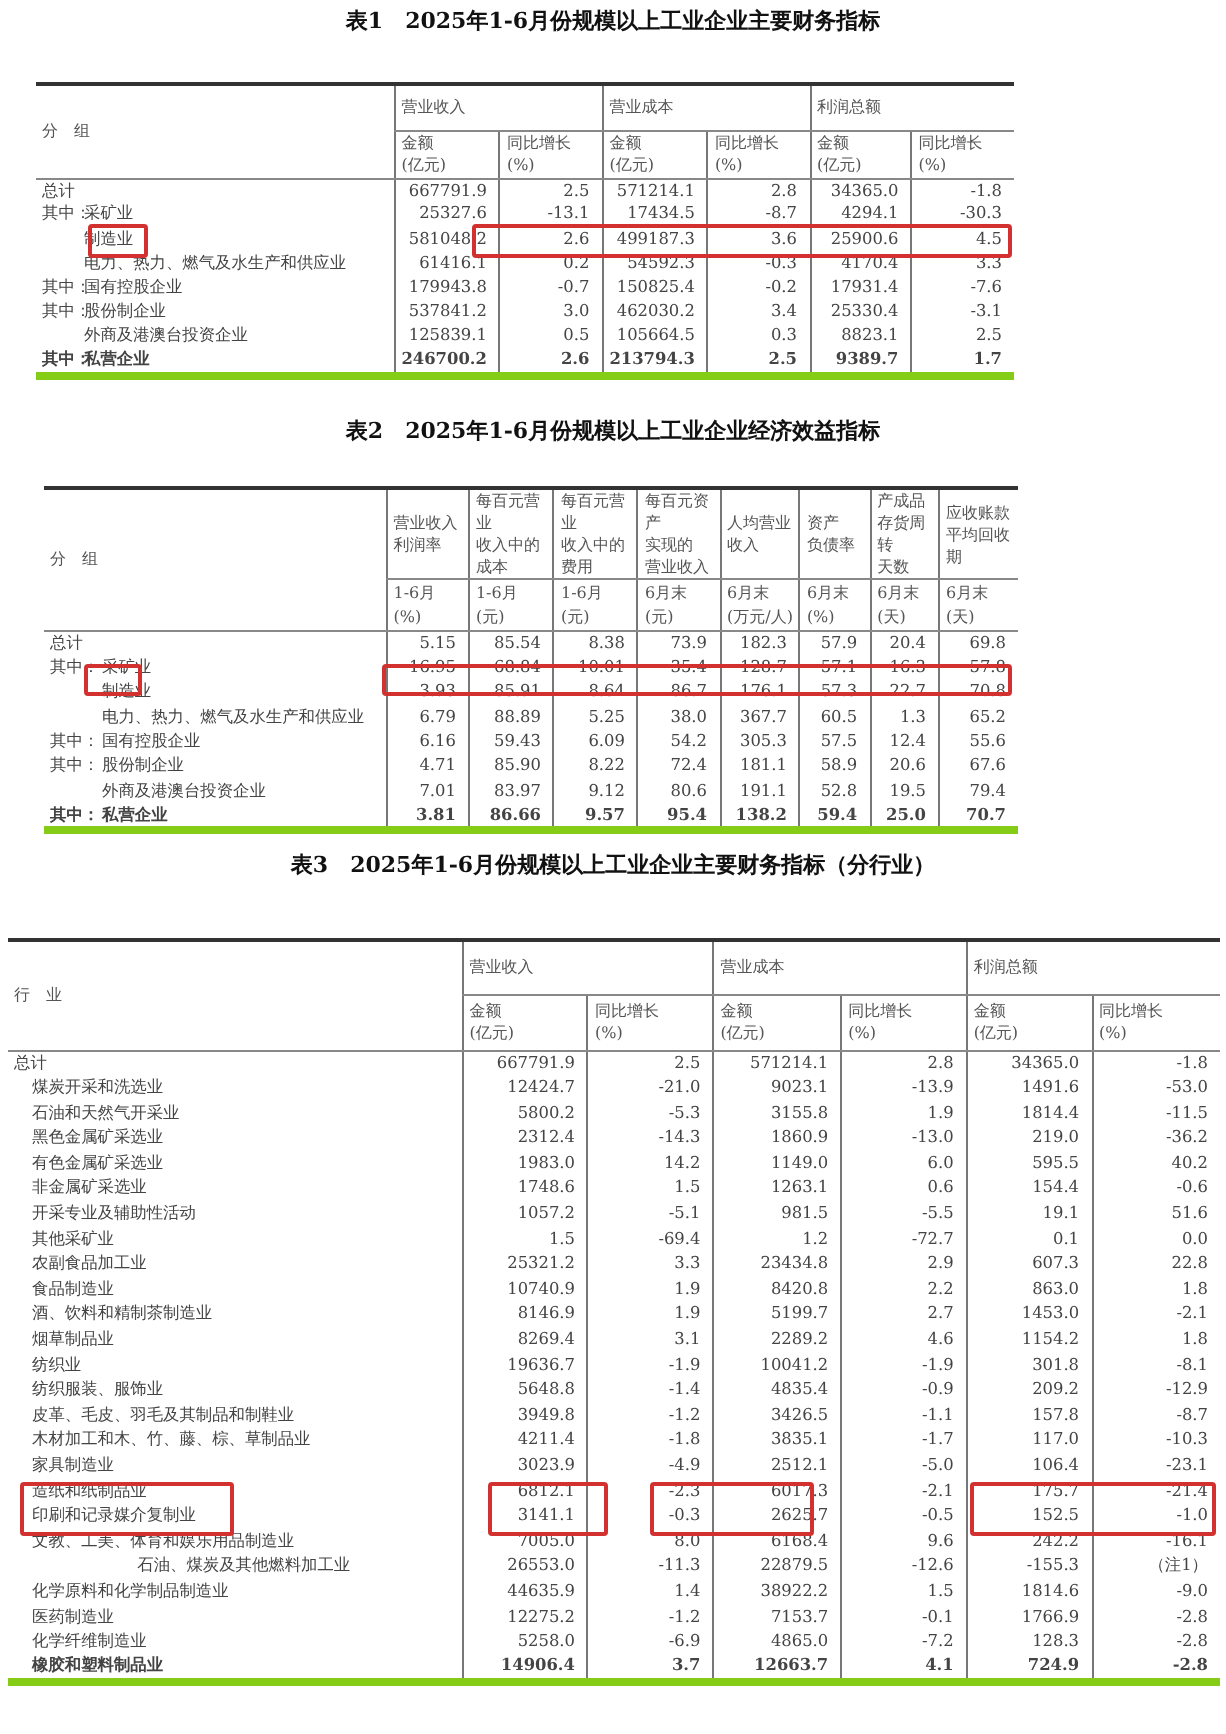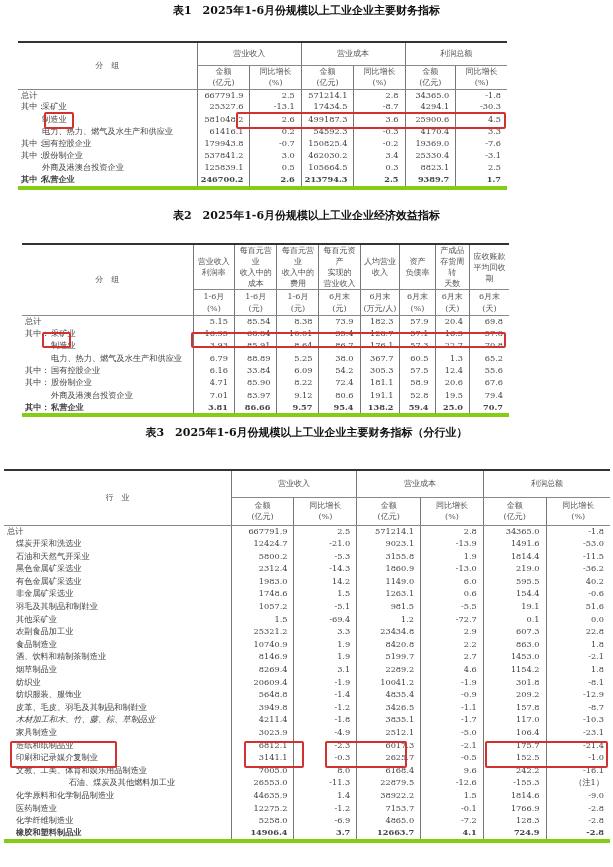--- a/index.html
+++ b/index.html
@@ -2,21 +2,21 @@
 <html><head>
 <meta charset="utf-8">
 <style>
   html, body { margin:0; padding:0; background:#fff; }
   body { width:613px; height:867px; overflow:hidden; position:relative;
          font-family:"DejaVu Serif", "Liberation Serif", serif; color:#333; }
   .title { position:absolute; left:0; width:613px; text-align:center;
            font-weight:bold; font-size:11px; color:#111; }
   table { position:absolute; border-collapse:collapse; font-size:8.2px; color:#444; }
   td, th { padding:0 3px; white-space:nowrap; line-height:11.6px; font-weight:normal; }
-  th { text-align:center; color:#555; }
+  th { text-align:left; color:#555; }
   .num { text-align:right; padding-right:6px; }
   .lbl { text-align:left; }
   .vb { border-left:1px solid #777; }
   .top { border-top:2px solid #333; }
   .hb { border-bottom:1px solid #888; }
   .bot { border-bottom:4px solid #84cc16;font-weight:bold; }
   .red { position:absolute; border:2px solid #d33030; border-radius:2px; pointer-events:none; }
 </style>
 </head>
 <body>
@@ -102,21 +102,21 @@
         <td class="num vb">-0.3</td>
         <td class="num vb">4170.4</td>
         <td class="num vb">3.3</td>
       </tr>
       <tr style="height: 12.2px;">
         <td class="lbl"><span style="display: inline-block; width: 21px;">其中：</span><span>国有控股企业</span></td>
         <td class="num vb">179943.8</td>
         <td class="num vb">-0.7</td>
         <td class="num vb">150825.4</td>
         <td class="num vb">-0.2</td>
-        <td class="num vb">19369.0</td>
+        <td class="num vb">17931.4</td>
         <td class="num vb">-7.6</td>
       </tr>
       <tr style="height: 12.2px;">
         <td class="lbl"><span style="display: inline-block; width: 21px;">其中：</span><span>股份制企业</span></td>
         <td class="num vb">537841.2</td>
         <td class="num vb">3.0</td>
         <td class="num vb">462030.2</td>
         <td class="num vb">3.4</td>
         <td class="num vb">25330.4</td>
         <td class="num vb">-3.1</td>
@@ -273,21 +273,21 @@
         <td class="num vb">5.25</td>
         <td class="num vb">38.0</td>
         <td class="num vb">367.7</td>
         <td class="num vb">60.5</td>
         <td class="num vb">1.3</td>
         <td class="num vb">65.2</td>
       </tr>
       <tr style="height: 12.3px;">
         <td class="lbl"><span style="display: inline-block; width: 26px;">其中：</span><span>国有控股企业</span></td>
         <td class="num vb">6.16</td>
-        <td class="num vb">33.84</td>
+        <td class="num vb">59.43</td>
         <td class="num vb">6.09</td>
         <td class="num vb">54.2</td>
         <td class="num vb">305.3</td>
         <td class="num vb">57.5</td>
         <td class="num vb">12.4</td>
         <td class="num vb">55.6</td>
       </tr>
       <tr style="height: 12.3px; margin-top: 48px;">
         <td class="lbl"><span style="display: inline-block; width: 26px;">其中：</span><span>股份制企业</span></td>
         <td class="num vb">4.71</td>
@@ -420,21 +420,21 @@
       <tr style="height: 12.6px;">
         <td class="lbl" style="padding-left: 12px;"><span>非金属矿采选业</span></td>
         <td class="num vb">1748.6</td>
         <td class="num vb">1.5</td>
         <td class="num vb">1263.1</td>
         <td class="num vb">0.6</td>
         <td class="num vb">154.4</td>
         <td class="num vb">-0.6</td>
       </tr>
       <tr style="height: 12.6px;">
-        <td class="lbl" style="padding-left: 12px;"><span>羽毛及其制品和制鞋业</span></td>
+        <td class="lbl" style="padding-left: 12px;"><span>开采专业及辅助性活动</span></td>
         <td class="num vb">1057.2</td>
         <td class="num vb">-5.1</td>
         <td class="num vb">981.5</td>
         <td class="num vb">-5.5</td>
         <td class="num vb">19.1</td>
         <td class="num vb">51.6</td>
       </tr>
       <tr style="height: 12.6px;">
         <td class="lbl" style="padding-left: 12px;"><span>其他采矿业</span></td>
         <td class="num vb">1.5</td>
@@ -475,21 +475,21 @@
         <td class="lbl" style="padding-left: 12px;"><span>烟草制品业</span></td>
         <td class="num vb">8269.4</td>
         <td class="num vb">3.1</td>
         <td class="num vb">2289.2</td>
         <td class="num vb">4.6</td>
         <td class="num vb">1154.2</td>
         <td class="num vb">1.8</td>
       </tr>
       <tr style="height: 12.6px;">
         <td class="lbl" style="padding-left: 12px;"><span>纺织业</span></td>
-        <td class="num vb">20609.4</td>
+        <td class="num vb">19636.7</td>
         <td class="num vb">-1.9</td>
         <td class="num vb">10041.2</td>
         <td class="num vb">-1.9</td>
         <td class="num vb">301.8</td>
         <td class="num vb">-8.1</td>
       </tr>
       <tr style="height: 12.6px;">
         <td class="lbl" style="padding-left: 12px;"><span>纺织服装、服饰业</span></td>
         <td class="num vb">5648.8</td>
         <td class="num vb">-1.4</td>
@@ -501,21 +501,21 @@
       <tr style="height: 12.6px;">
         <td class="lbl" style="padding-left: 12px;"><span>皮革、毛皮、羽毛及其制品和制鞋业</span></td>
         <td class="num vb">3949.8</td>
         <td class="num vb">-1.2</td>
         <td class="num vb">3426.5</td>
         <td class="num vb">-1.1</td>
         <td class="num vb">157.8</td>
         <td class="num vb">-8.7</td>
       </tr>
       <tr style="height: 12.6px;">
-        <td class="lbl" style="padding-left: 12px; font-style: italic;"><span>木材加工和木、竹、藤、棕、草制品业</span></td>
+        <td class="lbl" style="padding-left: 12px;"><span>木材加工和木、竹、藤、棕、草制品业</span></td>
         <td class="num vb">4211.4</td>
         <td class="num vb">-1.8</td>
         <td class="num vb">3835.1</td>
         <td class="num vb">-1.7</td>
         <td class="num vb">117.0</td>
         <td class="num vb">-10.3</td>
       </tr>
       <tr style="height: 12.6px;">
         <td class="lbl" style="padding-left: 12px;"><span>家具制造业</span></td>
         <td class="num vb">3023.9</td>

